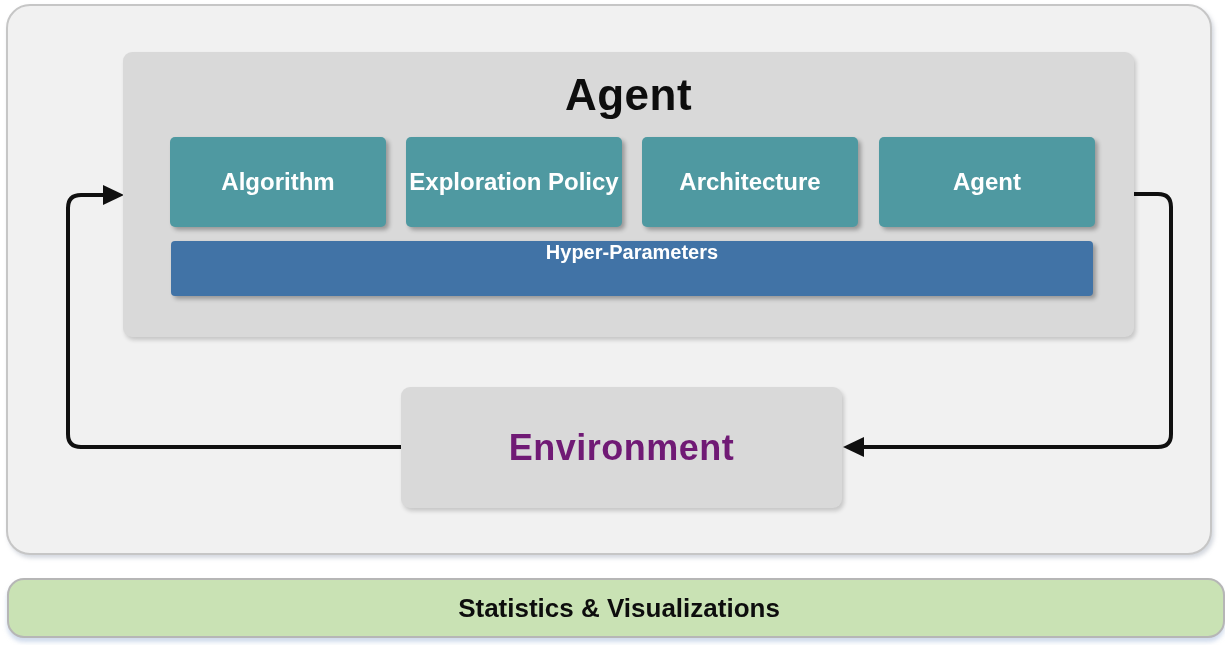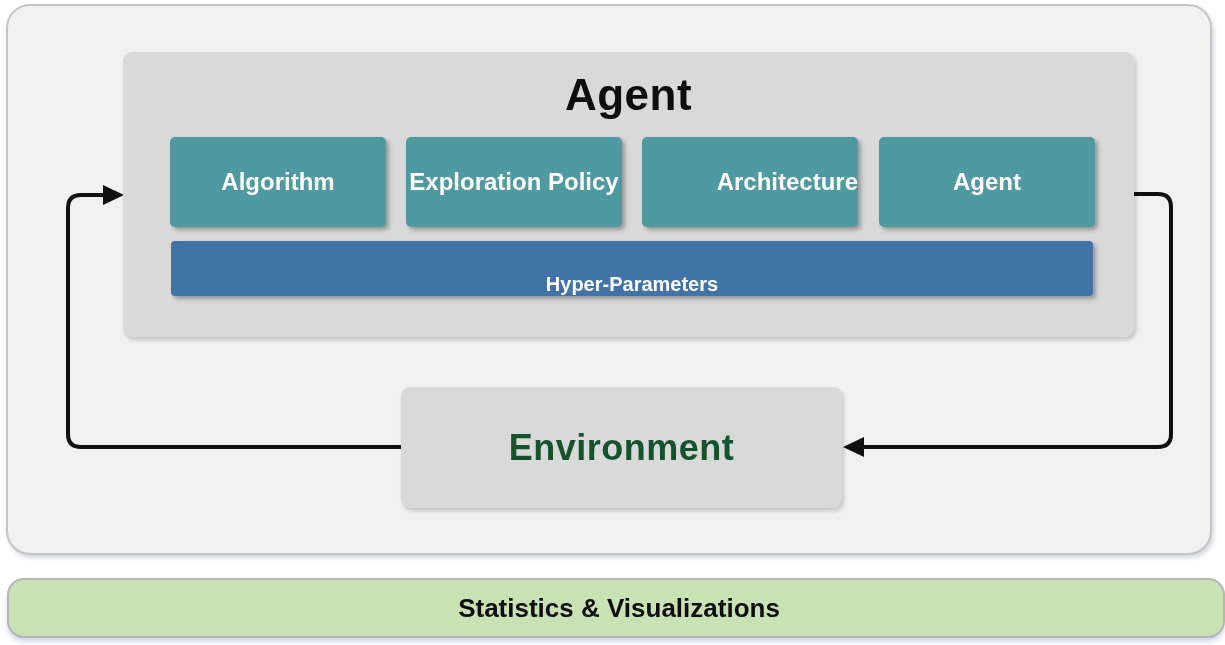--- a/index.html
+++ b/index.html
@@ -52,47 +52,47 @@
     display: flex;
     align-items: center;
     justify-content: center;
     color: #ffffff;
     font-size: 24px;
     font-weight: bold;
     text-align: center;
   }
   .component-box.c0 { left: 47px; }
   .component-box.c1 { left: 283px; }
-  .component-box.c2 { left: 519px; justify-content: flex-end; }
+  .component-box.c2 { left: 519px; }
   .component-box.c3 { left: 756px; }
   .hyper-bar {
     position: absolute;
     left: 48px; top: 189px;
     width: 922px; height: 55px;
     background: #4173a6;
     border-radius: 4px;
     box-shadow: 3px 3px 4px rgba(0, 0, 0, 0.30);
     display: flex;
-    align-items: flex-end;
+    align-items: flex-start;
     justify-content: center;
     color: #ffffff;
     font-size: 20px;
     font-weight: bold;
   }
   .environment-box {
     position: absolute;
     left: 401px; top: 387px;
     width: 441px; height: 121px;
     background: #d9d9d9;
     border-radius: 9px;
     box-shadow: 2px 3px 4px rgba(0, 0, 0, 0.18);
     display: flex;
     align-items: center;
     justify-content: center;
-    color: #14532d;
+    color: #701a75;
     font-size: 36px;
     font-weight: bold;
     letter-spacing: 0.5px;
   }
   .stats-bar {
     position: absolute;
     left: 7px; top: 578px;
     width: 1208px; height: 56px;
     background: #c9e2b4;
     border: 2px solid #b6b6b6;

